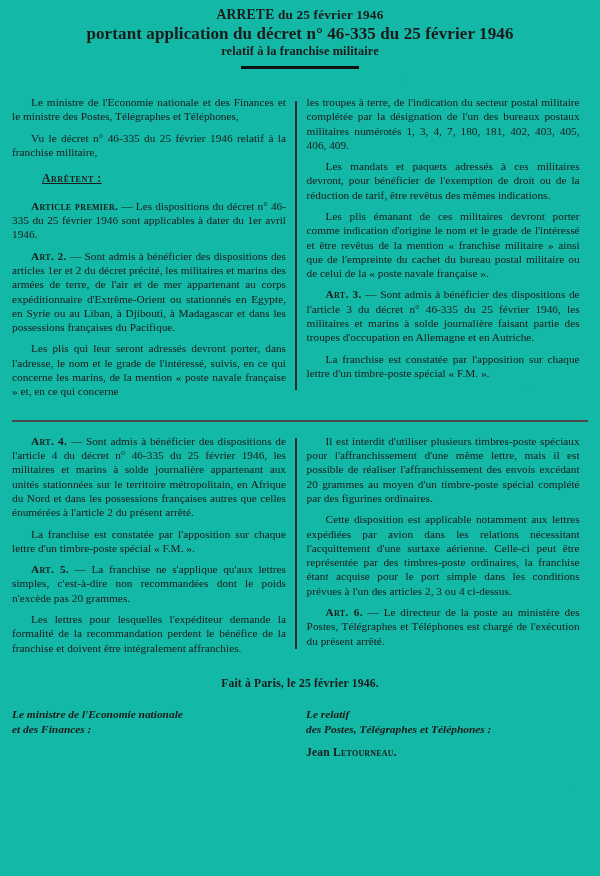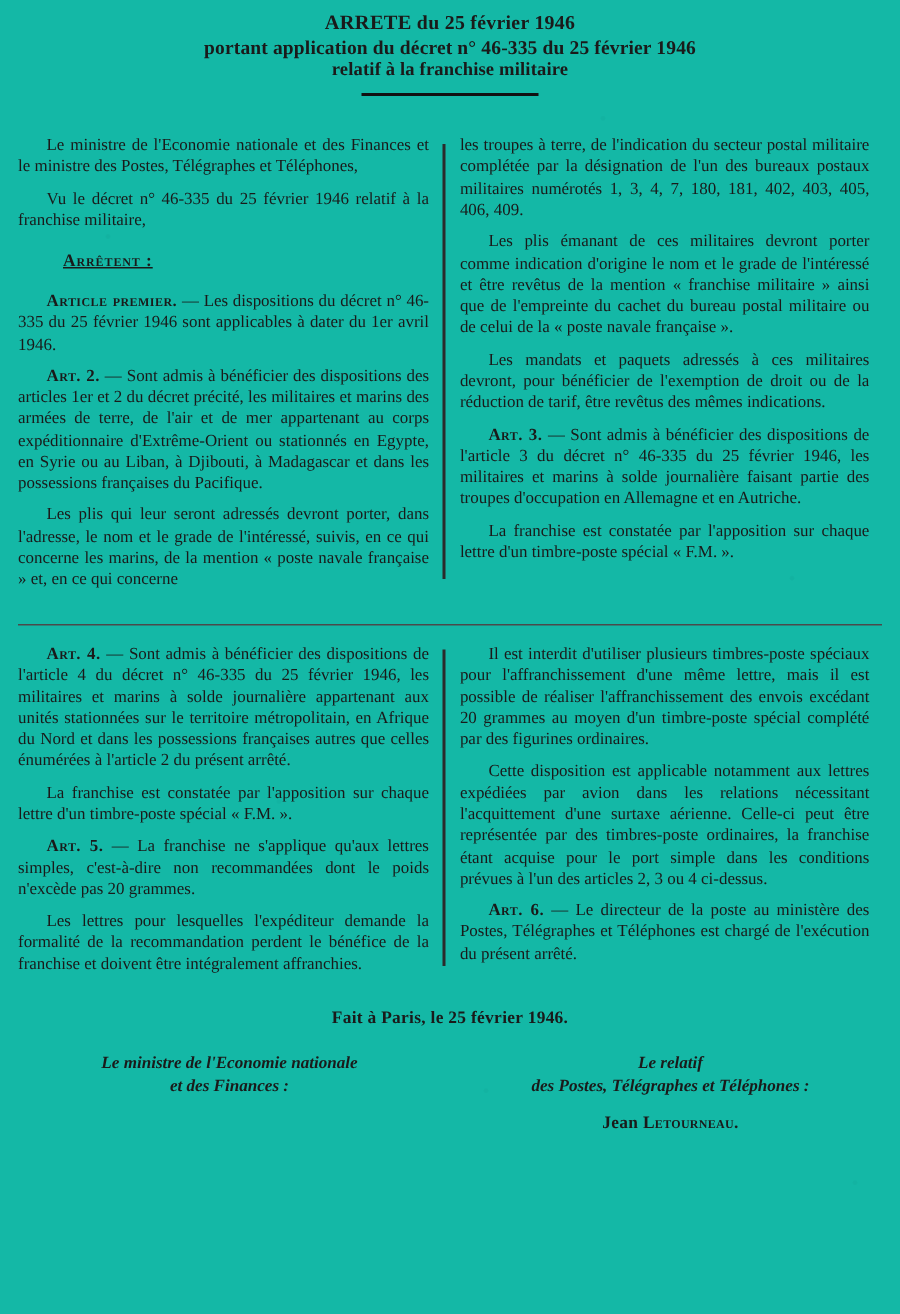--- a/index.html
+++ b/index.html
@@ -43,21 +43,21 @@
   }
 
   
   .title-block {
     text-align: center;
     font-weight: bold;
     line-height: 1.22;
   }
   .title-line1 { font-size: 13.2px; letter-spacing: .2px; }
   .title-line1 .caps { font-size: 13.6px; }
-  .title-line2 { font-size: 13px; letter-spacing: .1px; }
+  .title-line2 { font-size: 17px; letter-spacing: .1px; }
   .title-line3 { font-size: 12.4px; letter-spacing: .1px; }
   .title-rule {
     width: 118px;
     height: 2.6px;
     background: #111;
     margin: 7px auto 0 auto;
   }
 
   
   .section {
@@ -123,21 +123,20 @@
     margin-top: 22px;
     letter-spacing: .2px;
   }
   .signatures {
     display: flex;
     margin-top: 17px;
     font-style: italic;
   }
   .sig {
     width: 50%;
-    text-align: center;
     font-size: 11.4px;
     line-height: 1.3;
   }
   .sig .l1 { font-weight: bold; }
   .sig .l2 { font-weight: bold; }
   .sig .name {
     font-style: normal;
     font-weight: bold;
     margin-top: 9px;
     font-size: 11.6px;
@@ -178,22 +177,22 @@
           <span class="smallcaps">Art. 2.</span><span> — </span><span>Sont admis à bénéficier des dispositions des articles 1er et 2 du décret précité, les militaires et marins des armées de terre, de l'air et de mer appartenant au corps expéditionnaire d'Extrême-Orient ou stationnés en Egypte, en Syrie ou au Liban, à Djibouti, à Madagascar et dans les possessions françaises du Pacifique.</span>
         </p>
 
         <p class="para">Les plis qui leur seront adressés devront porter, dans l'adresse, le nom et le grade de l'intéressé, suivis, en ce qui concerne les marins, de la mention « poste navale française » et, en ce qui concerne</p>
       </div>
 
       <div class="vdivider"></div>
 
       <div class="col right">
         <p class="para" style="text-indent:0">les troupes à terre, de l'indication du secteur postal militaire complétée par la désignation de l'un des bureaux postaux militaires numérotés 1, 3, 4, 7, 180, 181, 402, 403, 405, 406, 409.</p>
+        <p class="para">Les mandats et paquets adressés à ces militaires devront, pour bénéficier de l'exemption de droit ou de la réduction de tarif, être revêtus des mêmes indications.</p>
         <p class="para">Les plis émanant de ces militaires devront porter comme indication d'origine le nom et le grade de l'intéressé et être revêtus de la mention « franchise militaire » ainsi que de l'empreinte du cachet du bureau postal militaire ou de celui de la « poste navale française ».</p>
-        <p class="para">Les mandats et paquets adressés à ces militaires devront, pour bénéficier de l'exemption de droit ou de la réduction de tarif, être revêtus des mêmes indications.</p>
 
         <p class="para">
           <span class="smallcaps">Art. 3.</span><span> — </span><span>Sont admis à bénéficier des dispositions de l'article 3 du décret n° 46-335 du 25 février 1946, les militaires et marins à solde journalière faisant partie des troupes d'occupation en Allemagne et en Autriche.</span>
         </p>
 
         <p class="para">La franchise est constatée par l'apposition sur chaque lettre d'un timbre-poste spécial « F.M. ».</p>
       </div>
     </div>
 
     <div class="spacer-above-rule"></div>

